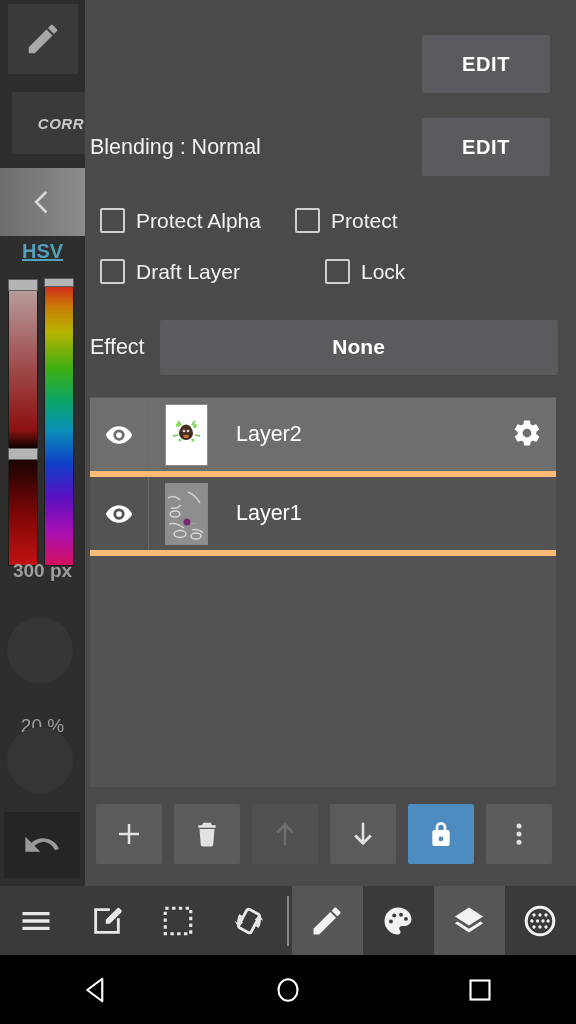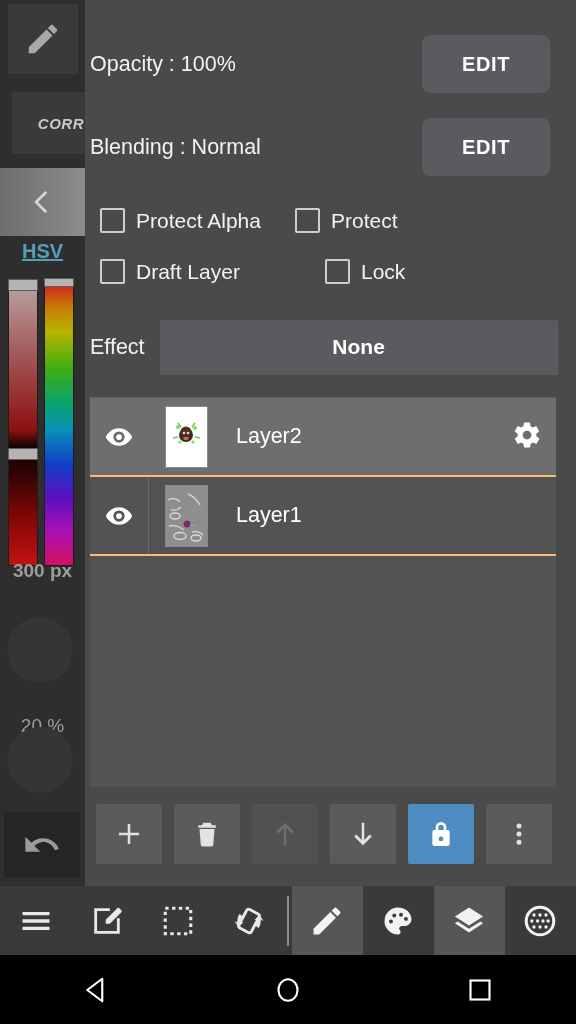--- a/index.html
+++ b/index.html
@@ -81,21 +81,21 @@
   }
   .prop-row {
     position: absolute; left: 5px; width: 481px; height: 62px;
     display: flex; align-items: center;
   }
   #row-opacity  { top: 33px; }
   #row-blending { top: 116px; }
   .prop-label { color: #f2f2f2; font-size: 21.5px; padding-left: 0px; }
   .edit-btn {
     position: absolute; right: 21px; width: 128px; height: 58px;
-    background: #5b5b5f; border-radius: 8px;
+    background: #5b5b5f; border-radius: 2px;
     display: flex; align-items: center; justify-content: center;
     color: #ffffff; font-size: 20px; font-weight: bold; letter-spacing: .6px;
   }
   #checkboxes { position: absolute; left: 0; top: 195px; width: 491px; }
   .cb-row { display: flex; align-items: center; height: 51px; padding-left: 15px; }
   .cb-item { display: flex; align-items: center; }
   .cb-box {
     width: 25px; height: 25px;
     border: 2.5px solid #cfcfcf; border-radius: 2px;
     background: transparent;
@@ -119,21 +119,21 @@
   
   #layer-list {
     position: absolute; left: 5px; top: 397px;
     width: 466px; height: 390px;
     background: #535353;
     border-top: 1px solid #5d5d5d;
   }
   .layer-row {
     position: relative; height: 79px; width: 100%;
     display: flex; align-items: center;
-    border-bottom: 2px solid #fdba74;
+    border-bottom: 6px solid #fdba74;
   }
   .layer-row.selected { background: #6e6e6e; }
   .eye-cell {
     width: 59px; height: 100%;
     display: flex; align-items: center; justify-content: center;
     border-right: 1px solid #6a6a6a;
   }
   .thumb {
     width: 43px; height: 62px; margin-left: 16px;
     border: 1px solid #8a8a8a; position: relative; overflow: hidden;
@@ -225,21 +225,20 @@
     <div id="undo-btn">
       <svg width="40" height="40" viewBox="0 0 24 24">
         <path d="M12.5 8c-2.6 0-5 1-6.8 2.6L2 7v9h9l-3.6-3.6C8.8 11.2 10.6 10.5 12.5 10c3.3 0 6.2 2.2 7.2 5.2l2.4-.8C20.7 10.5 17 8 12.5 8z" fill="#9a9a9a"></path>
       </svg>
     </div>
   </div>
 
   <div id="layer-panel">
 
     <div class="prop-row" id="row-opacity">
-      <span class="prop-label">Opacity : 100%</span>
       <div class="edit-btn">EDIT</div>
     </div>
 
     <div class="prop-row" id="row-blending">
       <span class="prop-label">Blending : Normal</span>
       <div class="edit-btn">EDIT</div>
     </div>
 
     <div id="checkboxes">
       <div class="cb-row">

